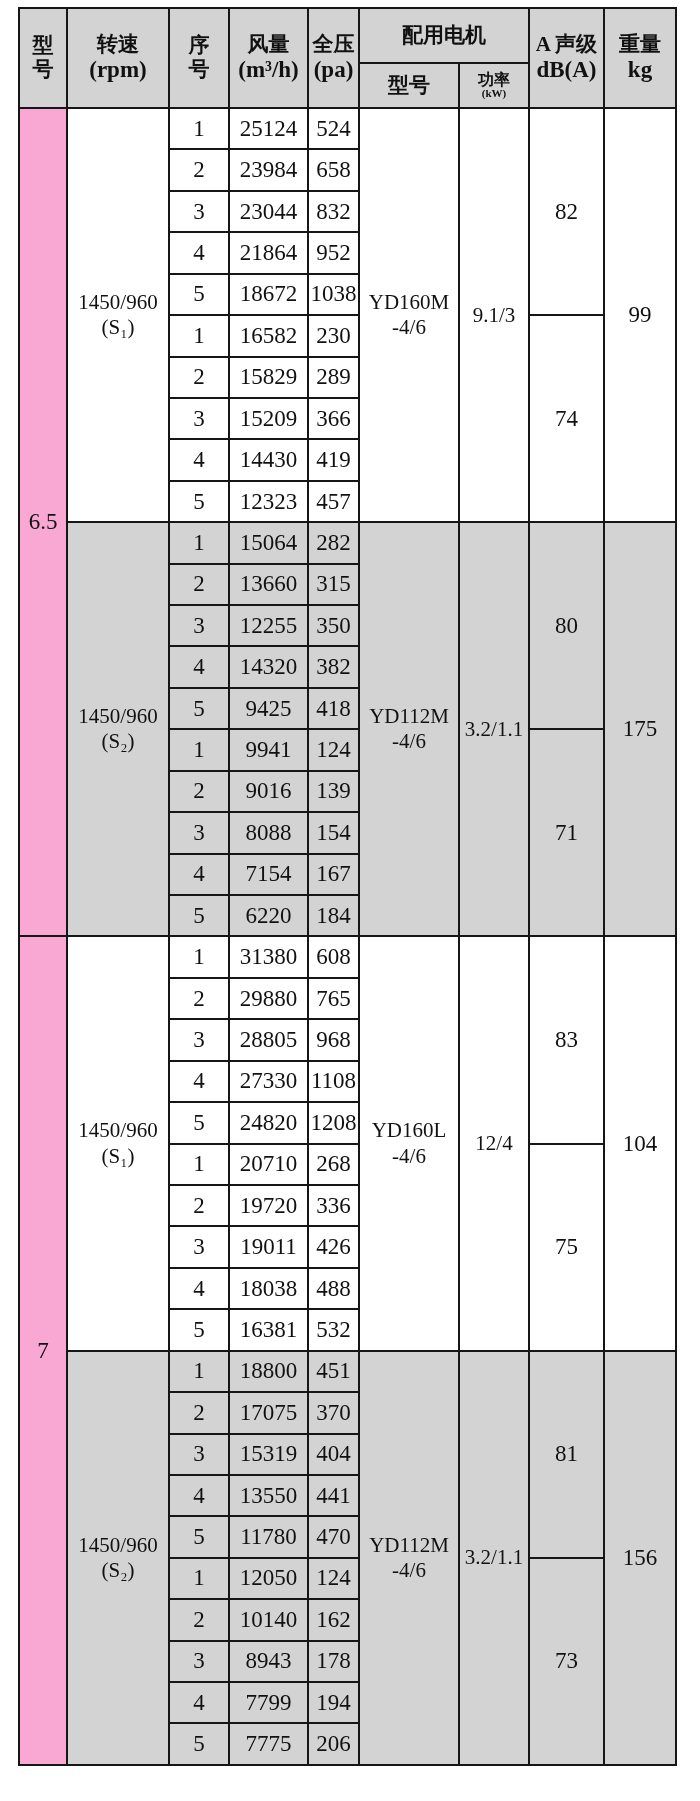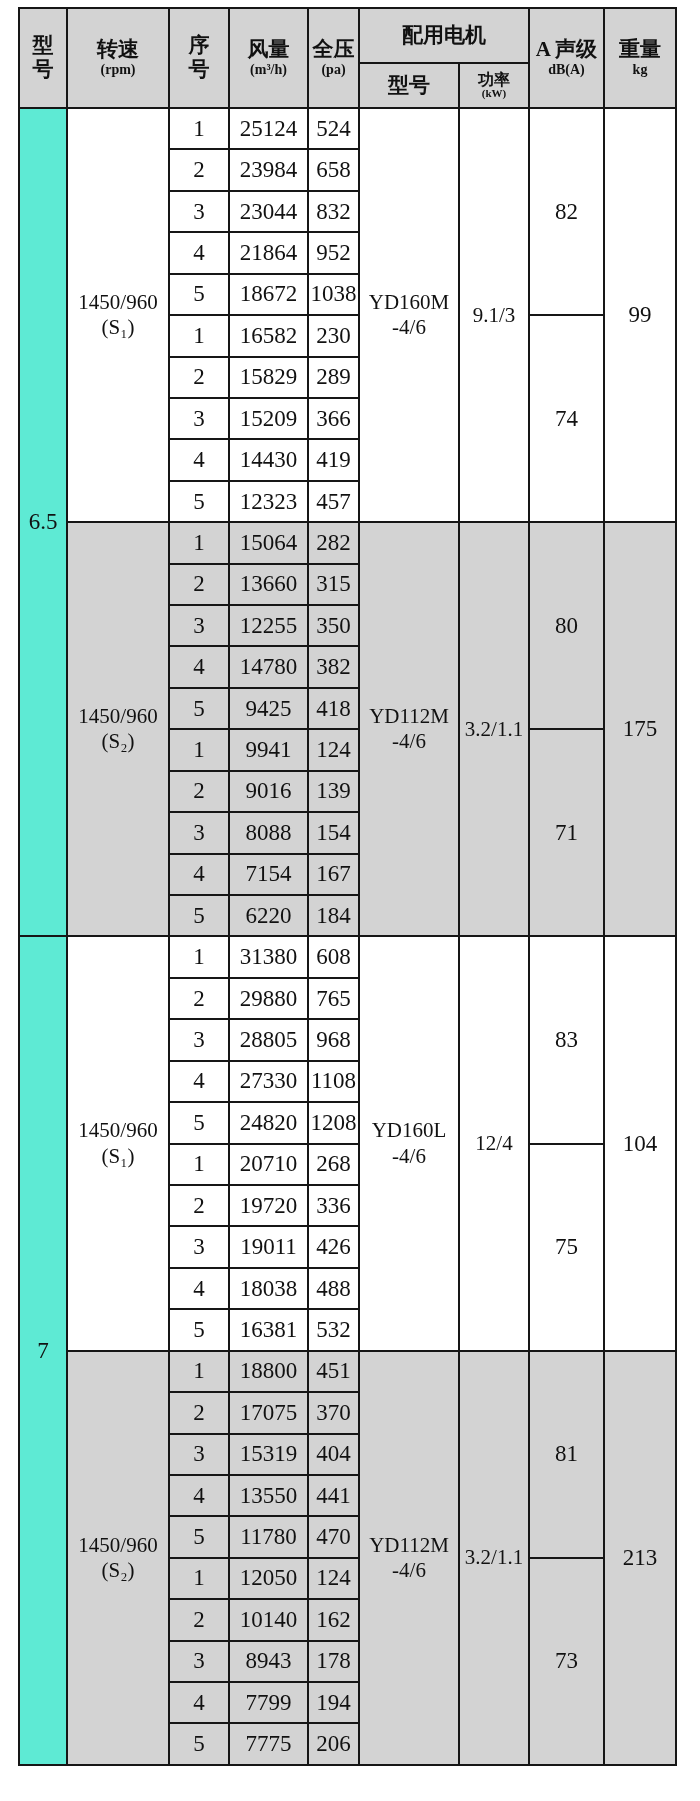--- a/index.html
+++ b/index.html
@@ -26,27 +26,27 @@
     overflow: hidden;
   }
   thead th {
     background: var(--header-bg, #d3d3d3);
     font-weight: bold;
     font-size: 21px;
     line-height: 1.12;
   }
   thead tr.h1 { height: 55px; }
   thead tr.h2 { height: 45px; }
-  thead .latin { font-size: 14px; }
+  thead .latin { font-size: 23px; }
   thead th.power-head { font-size: 16px; line-height: 1.0; text-align: center; }
   thead th.power-head .latin.small { font-size: 11px; }
   tbody tr { height: 41px; }
   tbody td { font-size: 23px; background: #ffffff; }
   tbody tr.shaded td { background: var(--shaded, #d3d3d3); }
-  tbody td.model-col { background: #5eead4; font-size: 23px; }
+  tbody td.model-col { background: #f9a8d4; font-size: 23px; }
   tbody td[data-name="speed-cell"],
   tbody td[data-name="motor-model-cell"] { font-size: 21px; line-height: 1.2; }
   tbody td[data-name="motor-power-cell"] { font-size: 21px; text-align: center; }
   tbody td div { line-height: 1.2; }
 </style>
 </head>
 <body>
 
 <div class="page" data-name="page">
   <table class="spec-table" data-name="fan-spec-table">
@@ -186,21 +186,21 @@
           <td data-name="airflow-cell">13660</td>
           <td data-name="pressure-cell">315</td>
         </tr>
         <tr data-name="table-row" class="shaded">
           <td data-name="serial-cell">3</td>
           <td data-name="airflow-cell">12255</td>
           <td data-name="pressure-cell">350</td>
         </tr>
         <tr data-name="table-row" class="shaded">
           <td data-name="serial-cell">4</td>
-          <td data-name="airflow-cell">14780</td>
+          <td data-name="airflow-cell">14320</td>
           <td data-name="pressure-cell">382</td>
         </tr>
         <tr data-name="table-row" class="shaded">
           <td data-name="serial-cell">5</td>
           <td data-name="airflow-cell">9425</td>
           <td data-name="pressure-cell">418</td>
         </tr>
         <tr data-name="table-row" class="shaded">
           <td data-name="serial-cell">1</td>
           <td data-name="airflow-cell">9941</td>
@@ -297,21 +297,21 @@
           </td>
           <td data-name="serial-cell">1</td>
           <td data-name="airflow-cell">18800</td>
           <td data-name="pressure-cell">451</td>
           <td data-name="motor-model-cell" rowspan="10">
             <div data-name="motor-model-name">YD112M</div>
             <div data-name="motor-model-suffix">-4/6</div>
           </td>
           <td data-name="motor-power-cell" rowspan="10">3.2/1.1</td>
           <td data-name="noise-cell" rowspan="5">81</td>
-          <td data-name="weight-cell" rowspan="10">213</td>
+          <td data-name="weight-cell" rowspan="10">156</td>
         </tr>
         <tr data-name="table-row" class="shaded">
           <td data-name="serial-cell">2</td>
           <td data-name="airflow-cell">17075</td>
           <td data-name="pressure-cell">370</td>
         </tr>
         <tr data-name="table-row" class="shaded">
           <td data-name="serial-cell">3</td>
           <td data-name="airflow-cell">15319</td>
           <td data-name="pressure-cell">404</td>

